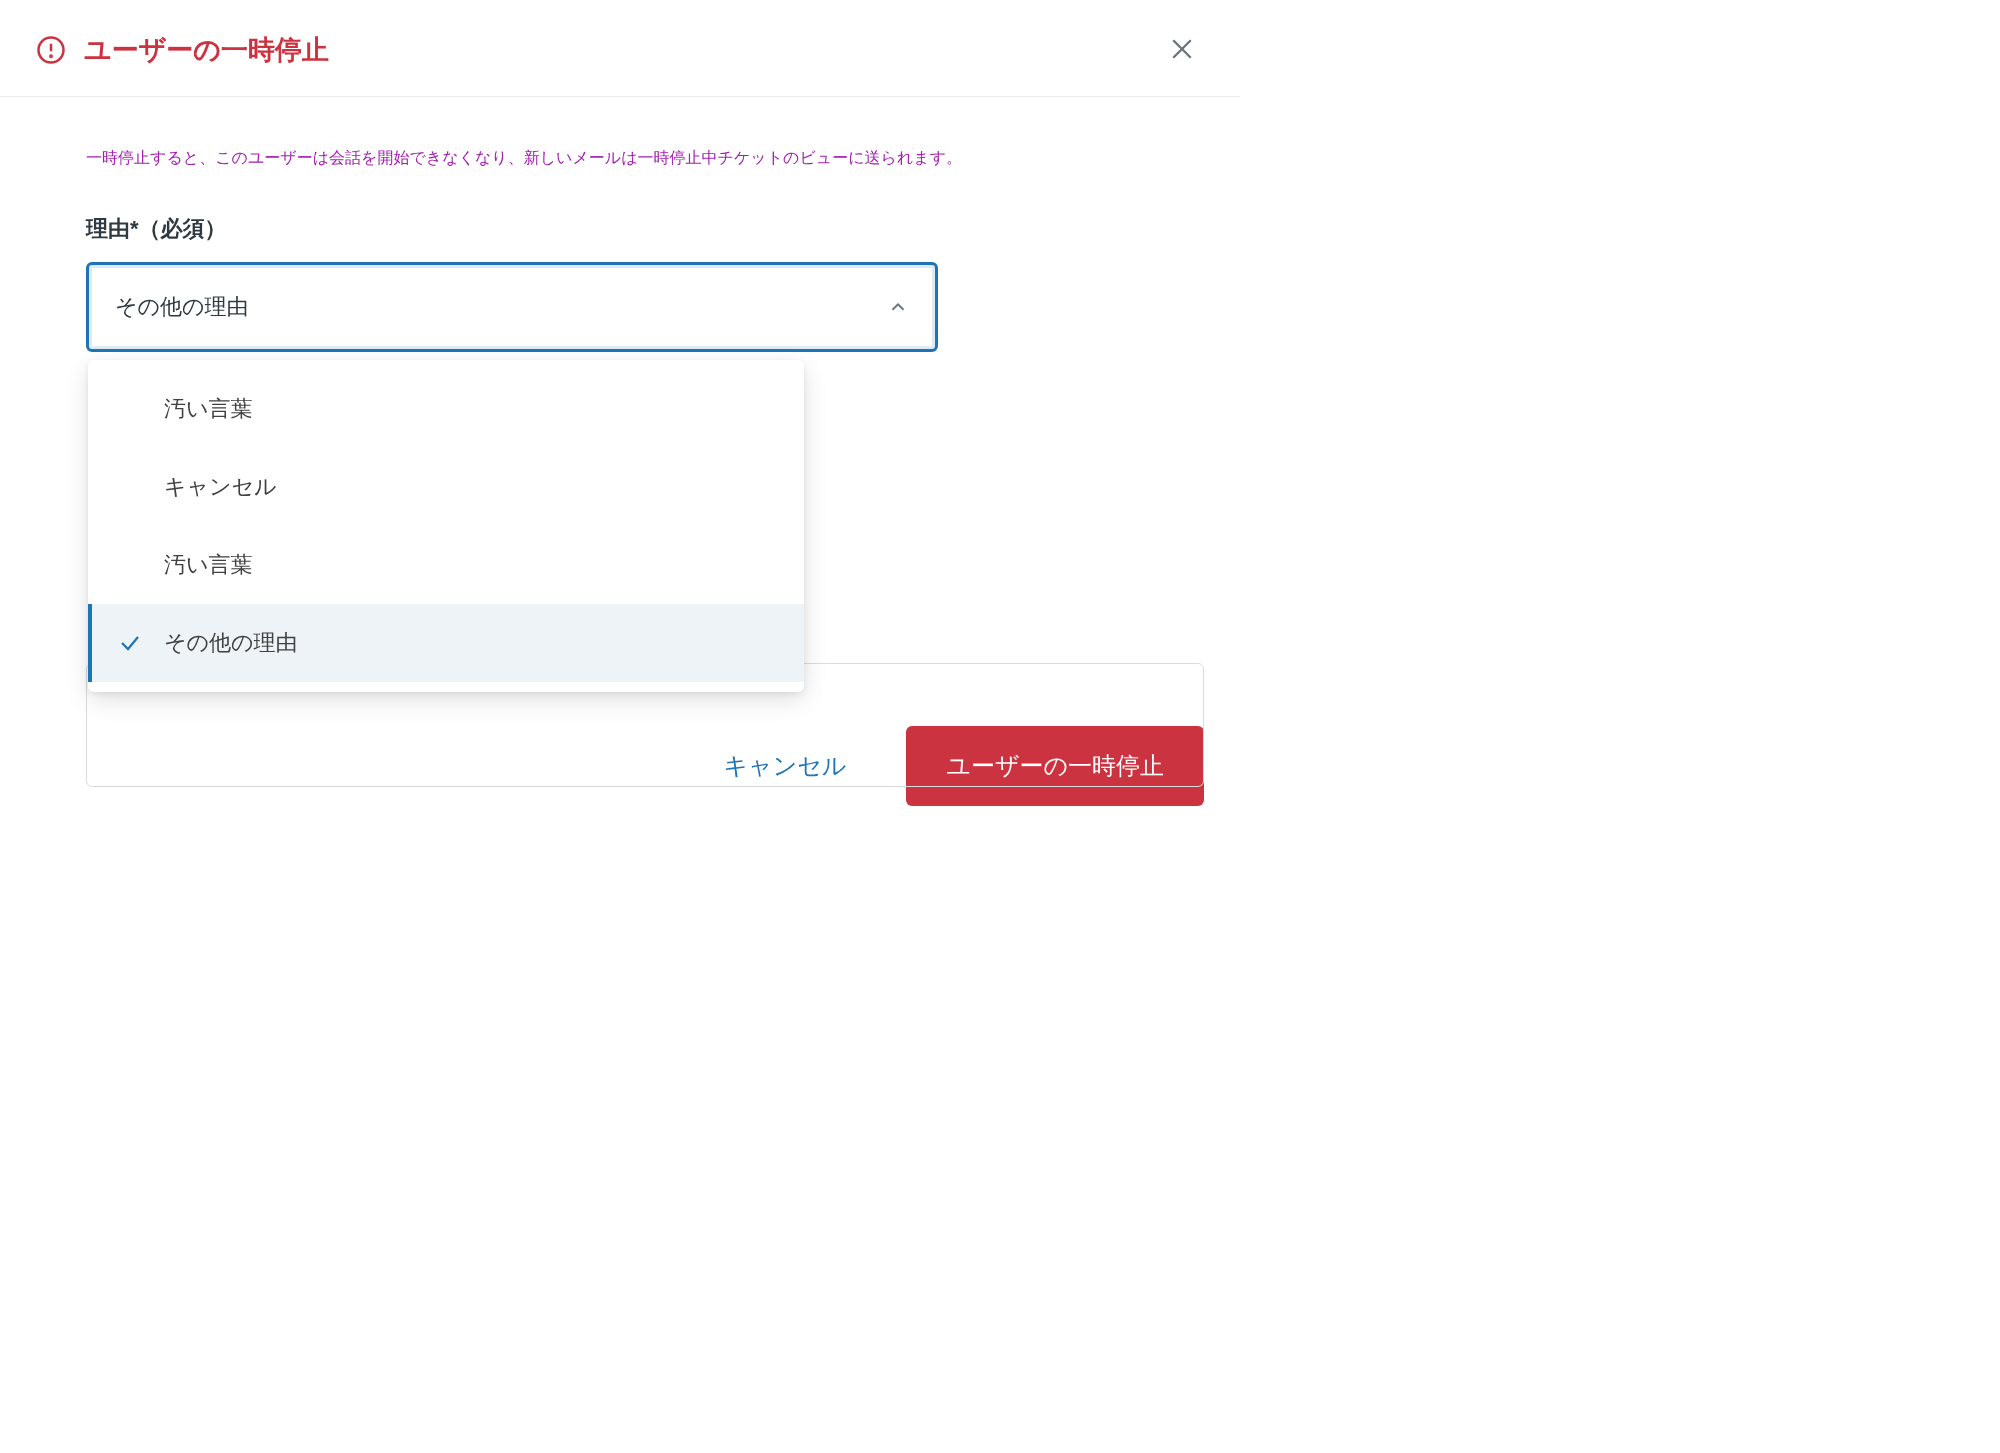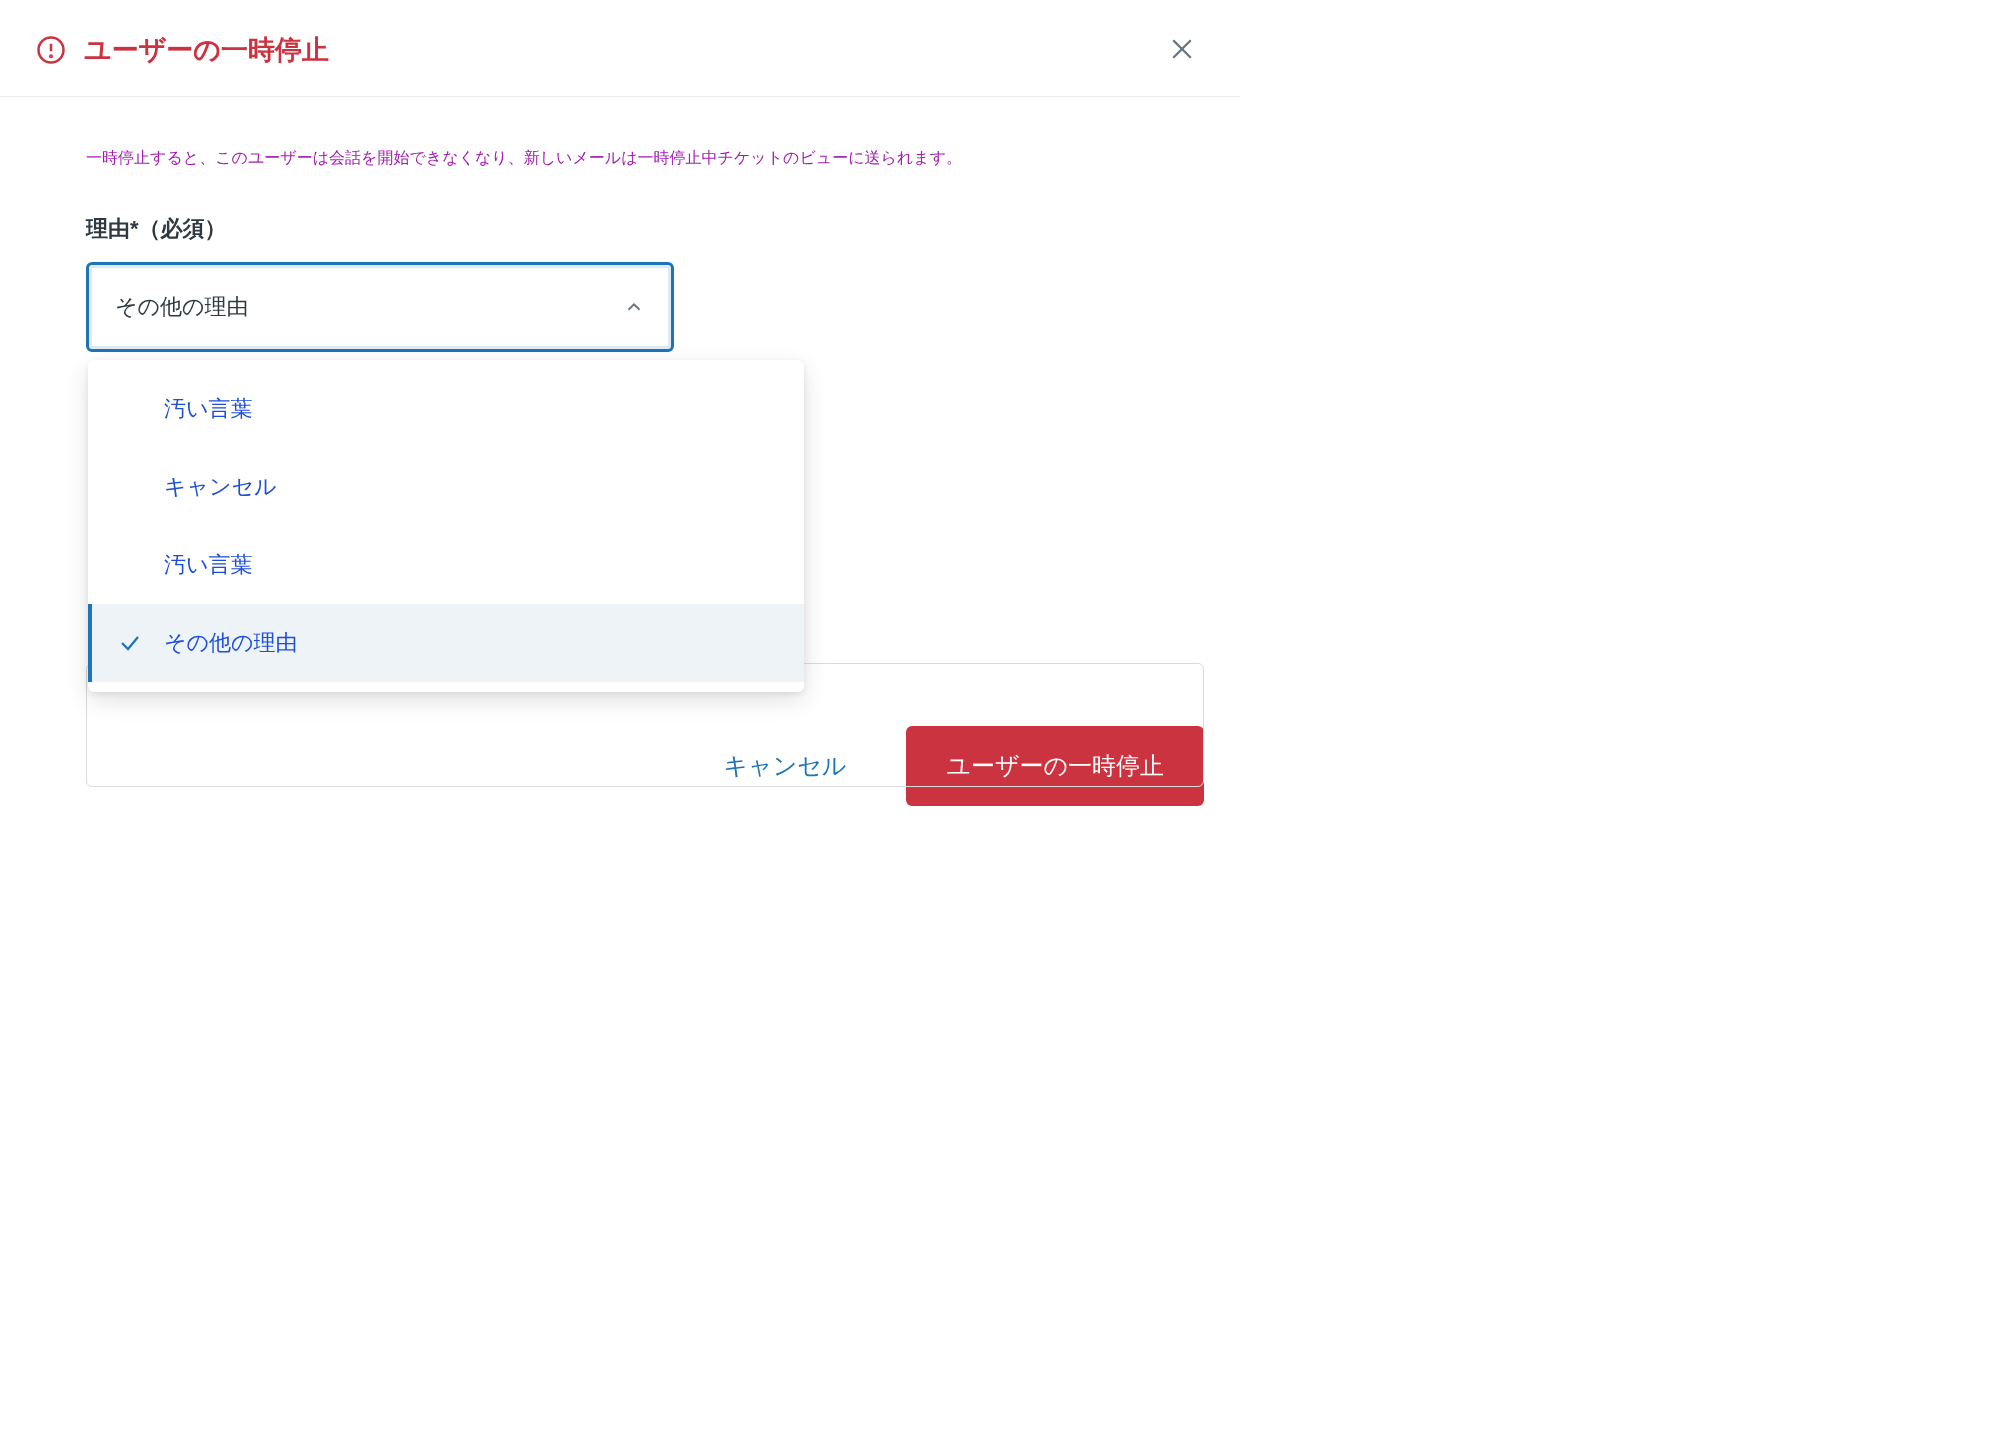--- a/index.html
+++ b/index.html
@@ -73,21 +73,21 @@
       margin-bottom: 43px;
     }
     .field-label {
       font-size: 22px;
       font-weight: 700;
       color: #2f3941;
       margin-bottom: 18px;
     }
     .dropdown-wrap {
       position: relative;
-      width: 588px;
+      width: 852px;
     }
     .dropdown-trigger {
       width: 100%;
       height: 90px;
       border: 3px solid #1f73b7;
       border-radius: 6px;
       background: #fff;
       display: flex;
       align-items: center;
       justify-content: space-between;
@@ -112,21 +112,21 @@
       width: 716px;
       background: #fff;
       border-radius: 6px;
       box-shadow: 0 8px 24px rgba(0,0,0,0.12), 0 2px 6px rgba(0,0,0,0.08);
       padding: 10px 0;
       z-index: 20;
     }
     .dropdown-item {
       padding: 24px 38px 24px 76px;
       font-size: 22px;
-      color: #1d4ed8;
+      color: #404040;
       cursor: pointer;
       position: relative;
     }
     .dropdown-item.selected {
       background: #eef3f8;
       border-left: 4px solid #1f73b7;
       padding-left: 72px;
     }
     .check-icon {
       position: absolute;

